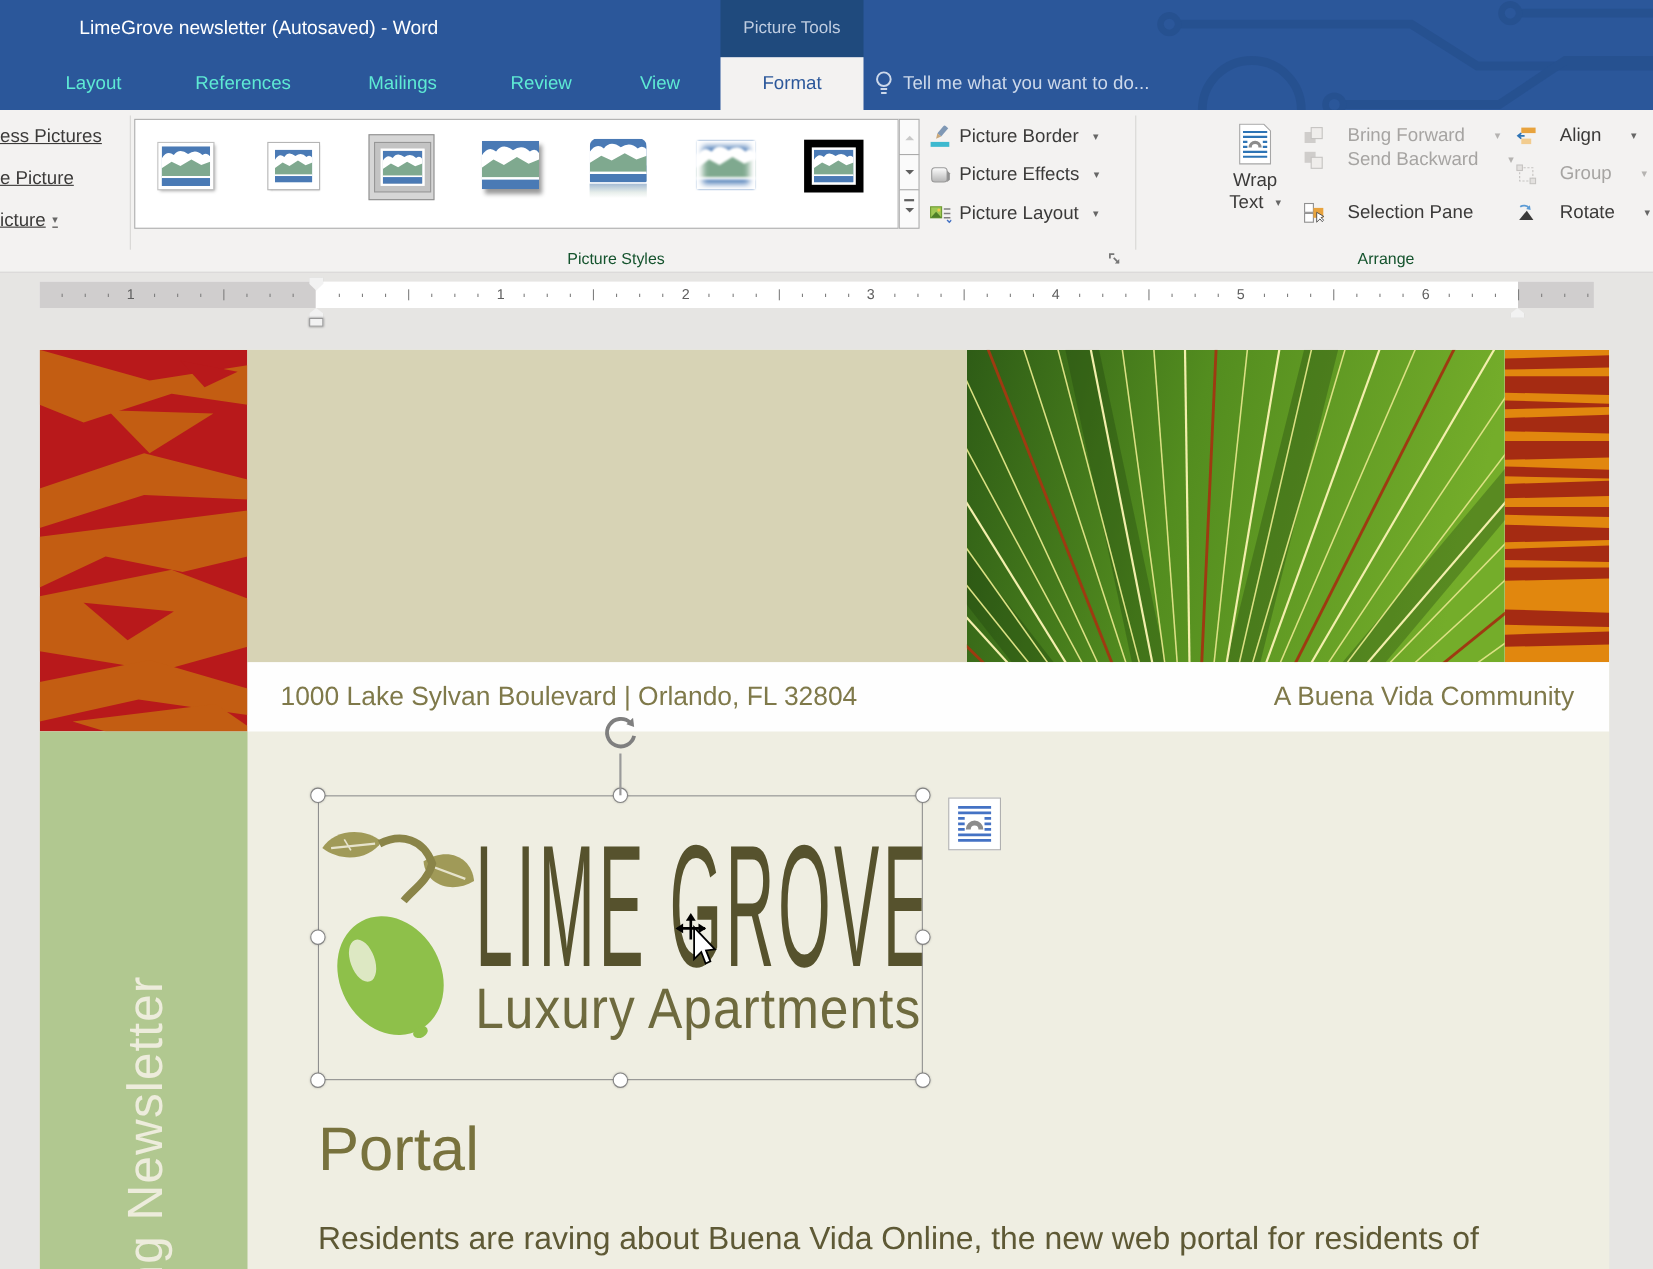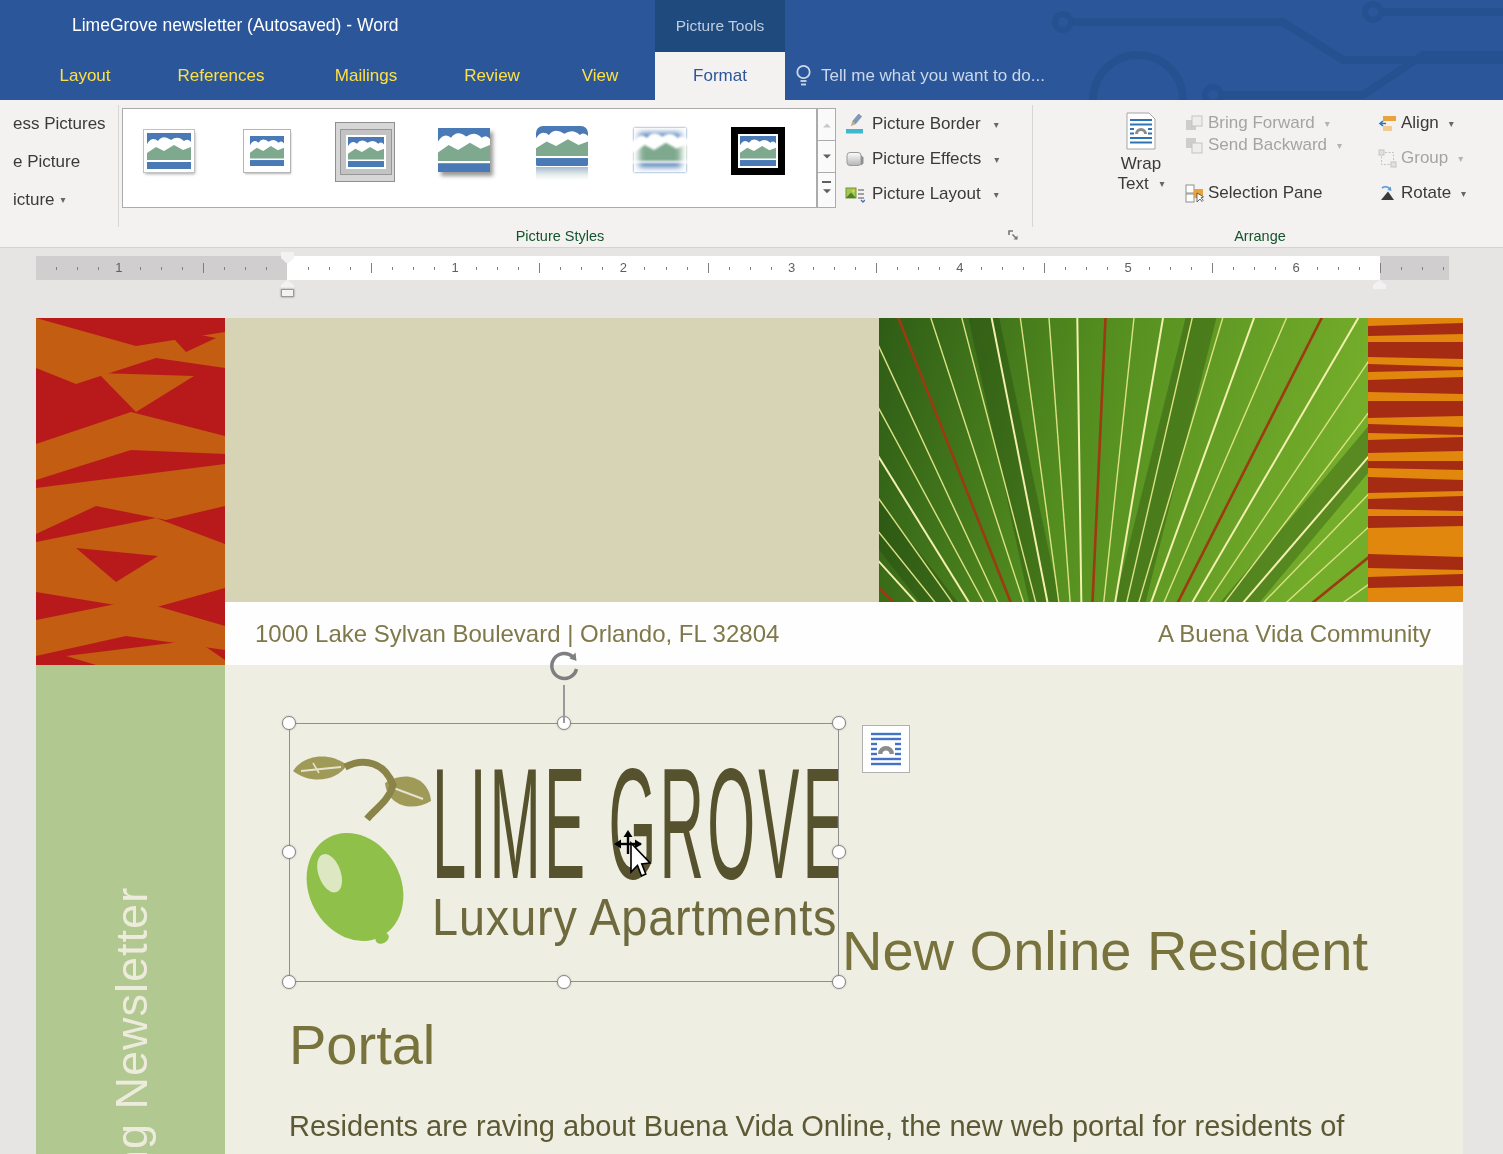--- a/index.html
+++ b/index.html
@@ -7,31 +7,31 @@
        font-family:"Liberation Sans",sans-serif;background:var(--app-bg,#e6e5e3);}
   #app *{box-sizing:border-box;}
 
   
   .topbar{position:absolute;left:0;top:0;width:1503px;height:100px;background:var(--titlebar-blue,#2b579a);}
   .circuit{position:absolute;right:0;top:0;z-index:0;opacity:.85;}
   .doc-title{position:absolute;left:72px;top:15px;z-index:2;color:#fff;font-size:17.5px;white-space:nowrap;}
   .ctx-group{position:absolute;left:655px;top:0;width:130px;height:52px;z-index:2;
              background:var(--ctx-tab-navy,#1f4a7d);color:#bfcde1;font-size:15.5px;
              display:flex;align-items:center;justify-content:center;}
-  .tab{position:absolute;top:52px;height:48px;z-index:2;color:#fde047;font-size:17px;
+  .tab{position:absolute;top:52px;height:48px;z-index:2;color:#5eead4;font-size:17px;
        display:flex;align-items:center;justify-content:center;cursor:default;}
   .tab.active{background:var(--active-tab-bg,#f3f2f1);color:var(--titlebar-blue,#2b579a);}
   .tellme{position:absolute;left:795px;top:52px;height:48px;z-index:2;display:flex;align-items:center;gap:9px;
           color:#ccd8ea;font-size:17px;}
 
   
   .ribbon{position:absolute;left:0;top:100px;width:1503px;height:148px;
           background:var(--active-tab-bg,#f3f2f1);border-bottom:1px solid #d5d3d1;}
   .vsep{position:absolute;top:5px;height:122px;width:1px;background:#d8d6d4;}
-  .clipbtn{position:absolute;left:13px;height:26px;line-height:26px;font-size:17px;color:var(--ribbon-text,#3b3a39);white-space:nowrap;}
+  .clipbtn{position:absolute;left:0;height:26px;line-height:26px;font-size:17px;color:var(--ribbon-text,#3b3a39);white-space:nowrap;text-decoration:underline;}
   .caret{font-size:10px;color:#666;margin-left:6px;vertical-align:2px;}
   .caret.dis{color:#b5b3b1;}
 
   .gallery{position:absolute;left:122px;top:8px;width:695px;height:100px;background:#fff;border:1px solid #ababab;}
   .thumb{position:absolute;top:13px;width:60px;height:60px;}
   .thumb .timg{position:absolute;}
   .thumb svg{display:block;width:100%;height:100%;}
   .tover{position:absolute;}
   .s-simple-frame-white .timg{left:5px;top:8px;width:50px;height:42px;border:3px solid #fff;outline:1px solid #c2c2c2;box-shadow:1px 2px 3px rgba(0,0,0,.35);}
   .s-beveled-matte-white .timg{left:7px;top:8px;width:46px;height:42px;border:6px solid #fff;outline:1px solid #b5b5b5;box-shadow:1px 2px 2px rgba(0,0,0,.3);}
@@ -55,21 +55,21 @@
          font-size:17px;color:var(--ribbon-text,#3b3a39);white-space:nowrap;}
   .pbrow svg{display:block;}
 
   .grp-label{position:absolute;top:128px;font-size:14.5px;color:#14532d;text-align:center;}
   .launcher{position:absolute;left:1006px;top:128px;width:15px;height:15px;}
 
   .bigbtn{position:absolute;top:6px;width:66px;height:122px;text-align:center;
           font-size:17px;color:var(--ribbon-text,#3b3a39);}
   .bigbtn .bb-icon{display:block;margin:6px auto 4px;width:30px;height:38px;}
   .bigbtn .bb-caret{display:block;font-size:9px;color:#666;margin-top:1px;}
-  .arow{position:absolute;height:30px;display:flex;align-items:center;gap:4px;
+  .arow{position:absolute;height:30px;display:flex;align-items:center;gap:21px;
         font-size:17px;color:var(--ribbon-text,#3b3a39);white-space:nowrap;}
   .arow.disabled{color:var(--disabled-text,#a6a4a2);}
   .arow svg{display:block;}
 
   
   .ruler-area{position:absolute;left:0;top:248px;width:1503px;height:62px;background:var(--app-bg,#e6e5e3);}
   .ruler{position:absolute;left:36px;top:8px;width:1413px;height:24px;background:#fff;}
   .mgray{position:absolute;top:0;height:24px;background:#d0cece;}
   .tick{position:absolute;top:11px;width:1px;height:3px;background:#7f7f7f;}
   .tick.half{top:7px;height:10px;}
@@ -539,21 +539,20 @@
         </svg>
 
       <div class="addr-strip">
         <div class="addr">1000 Lake Sylvan Boulevard | Orlando, FL 32804</div>
         <div class="community">A Buena Vida Community</div>
       </div>
 
       <div class="sidebar-green"></div>
       <div class="vtext">ng Newsletter</div>
 
-      <div class="h1">New Online Resident</div>
       <div class="h2">Portal</div>
       <div class="bodytext">Residents are raving about Buena Vida Online, the new web portal for residents of</div>
 
       <svg class="logo-svg" width="550" height="259" viewBox="0 0 550 259">
         <g>
           <path d="M58,42 C40,28 14,32 4,48 C22,62 48,58 58,42 Z" fill="#a09a58"></path>
           <line x1="12" y1="48" x2="52" y2="44" stroke="#e6e3cc" stroke-width="2"></line>
           <line x1="24" y1="40" x2="30" y2="50" stroke="#e6e3cc" stroke-width="1.5"></line>
           <path d="M96,60 C118,46 140,56 142,78 C122,90 98,82 96,60 Z" fill="#a09a58"></path>
           <line x1="102" y1="64" x2="134" y2="76" stroke="#e6e3cc" stroke-width="2"></line>

